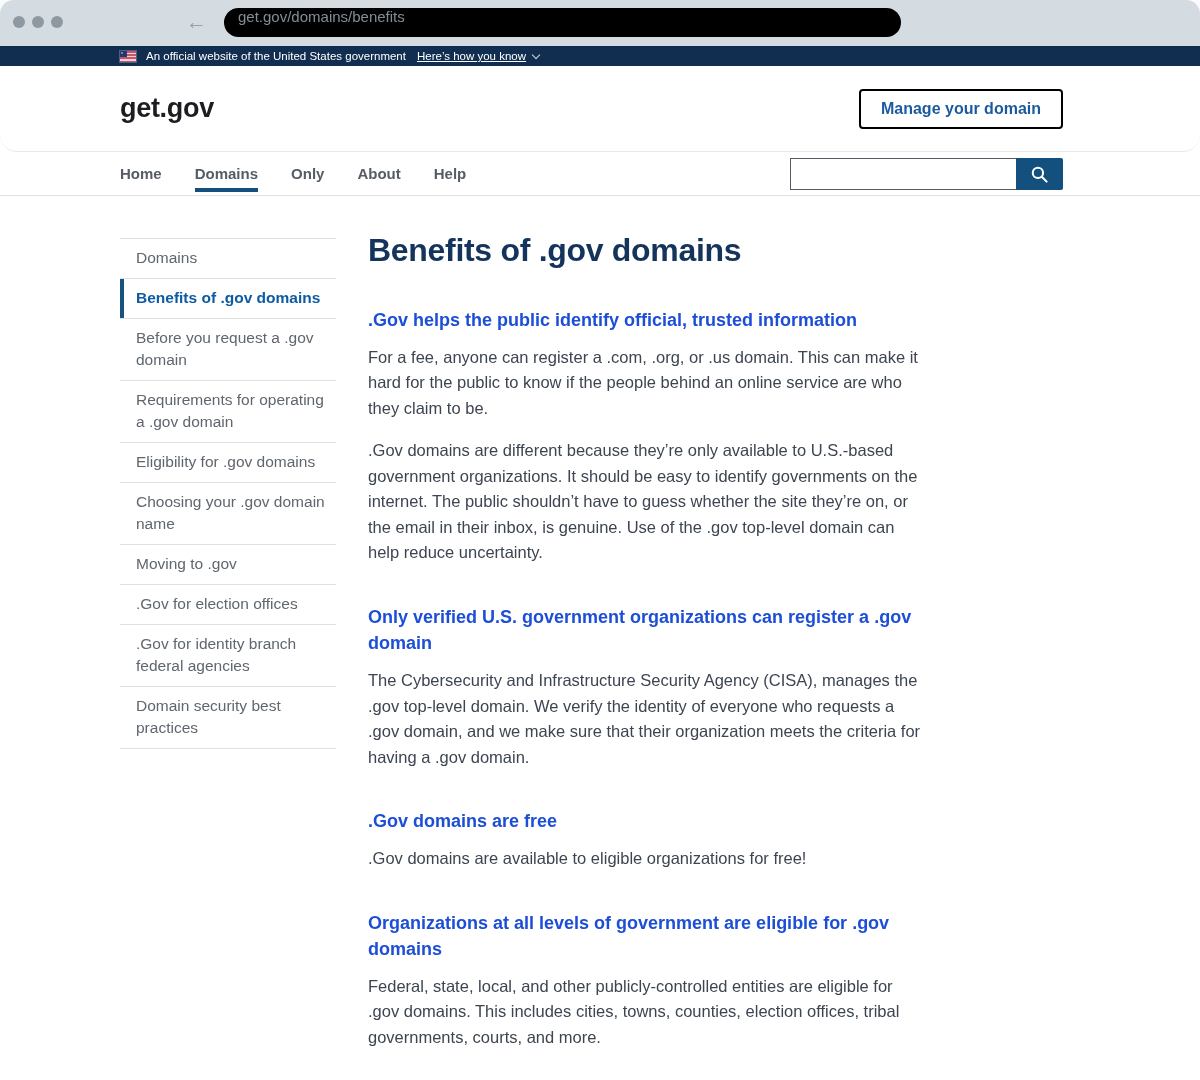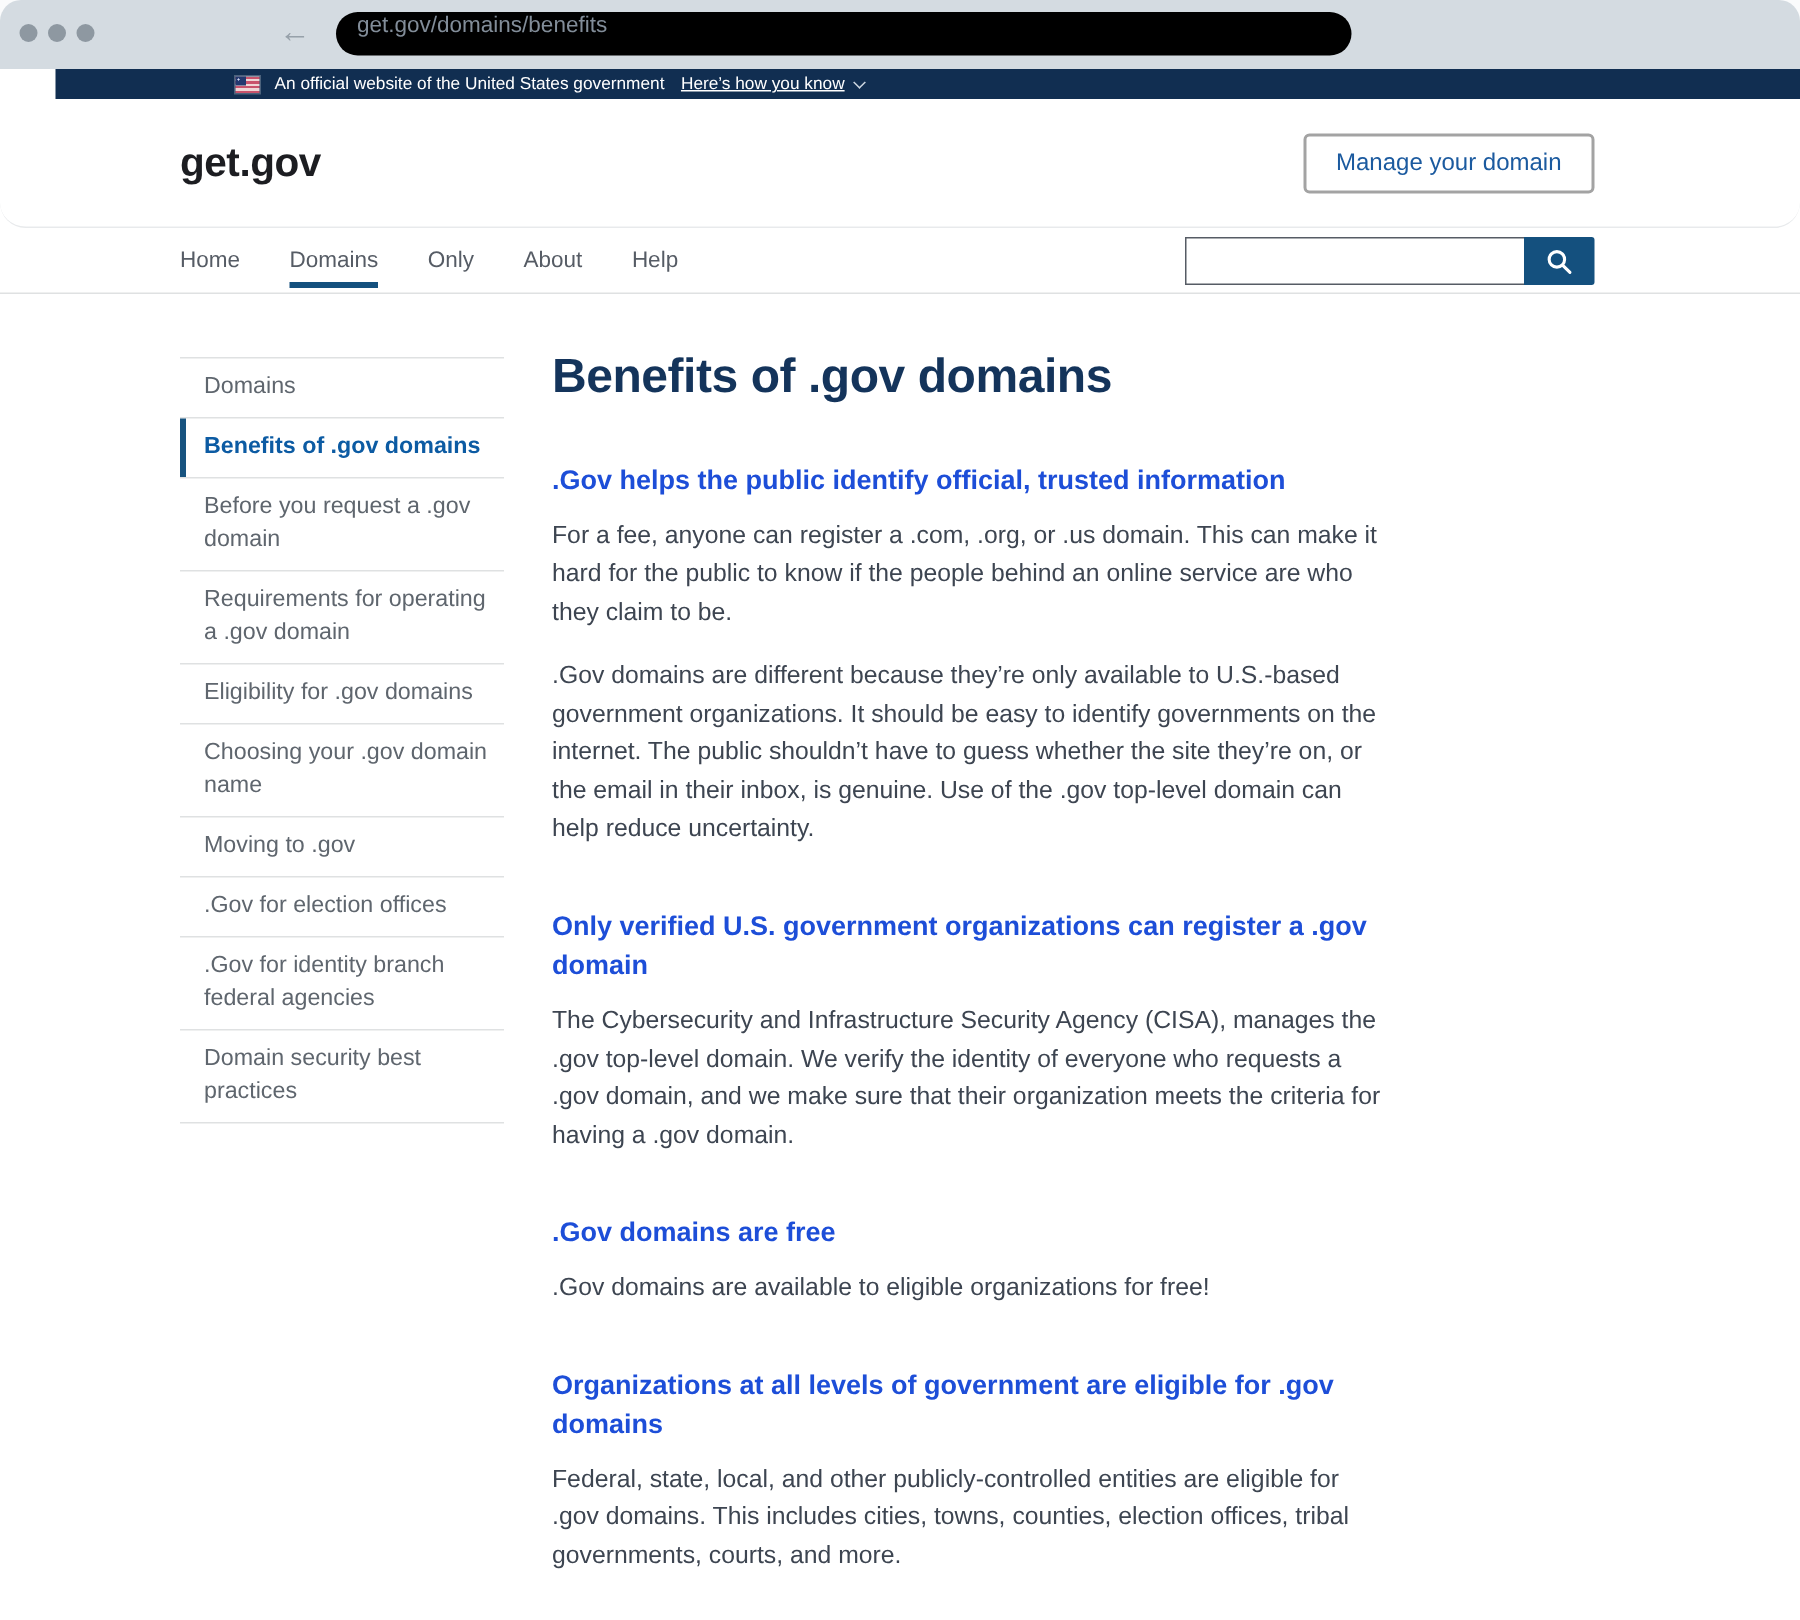--- a/index.html
+++ b/index.html
@@ -15,46 +15,46 @@
   .dot { width:12px; height:12px; border-radius:50%; background:#8e98a1; }
   .arrow { position:absolute; top:8px; font-size:21px; color:#97a1aa; line-height:28px; }
   .arrow.back { left:186px; }
   .arrow.fwd  { left:223px; }
   .urlbar { position:absolute; left:224px; top:8px; width:677px; height:29px;
     background:#000000; border-radius:15px; display:flex; align-items:flex-start;
     padding-left:14px; font-size:15px; color:#828d99; }
 
   
   .usa-banner { height:20px; background:#112e51; display:flex; align-items:center;
-    padding-left:120px; font-size:11.5px; color:#ffffff;margin-left:37px; }
+    padding-left:120px; font-size:11.5px; color:#ffffff; }
   .flag { position:relative; width:16px; height:11px; margin-right:10px; flex:0 0 auto;
     background:repeating-linear-gradient(180deg,#c9536c 0 1.6px,#efd6d6 1.6px 3.2px);
     outline:1px solid rgba(255,255,255,0.25); }
   .flag::after { content:""; position:absolute; left:0; top:0; width:7px; height:6px;
     background:#23386e radial-gradient(circle at 2px 2px, #cfd6ef 0.6px, transparent 0.8px); }
   .banner-btn { background:none; border:none; display:inline-flex; align-items:center;
     margin-left:11px; cursor:pointer; font-size:11.5px; color:#ffffff;
     font-family:inherit; }
   .banner-btn span.lbl { text-decoration:underline; }
   .chev { width:6px; height:6px; border-right:1.5px solid #cfd8e2; border-bottom:1.5px solid #cfd8e2;
     transform:rotate(45deg); margin-left:7px; margin-top:-3px; }
 
   
   .site-header { height:86px; display:flex; align-items:center; justify-content:space-between;
     padding:0 137px 0 120px; border-bottom:1px solid #e8eaec; background:#fff;border-radius:17px; }
   .logo { font-size:27px; font-weight:700; color:#1c1d21; letter-spacing:-0.3px; }
-  .manage-btn { background:#fff; border:2px solid #a3a3a3; border-radius:4px;
-    color:#1b5a9f; font-weight:400; font-size:16px; padding:9px 20px; cursor:pointer;
+  .manage-btn { background:#fff; border:2px solid #000000; border-radius:4px;
+    color:#1b5a9f; font-weight:700; font-size:16px; padding:9px 20px; cursor:pointer;
     font-family:inherit; }
 
   
   .nav-row { position:relative; height:44px; border-bottom:1px solid #dfe1e2; background:#fff;
     display:flex; align-items:stretch; padding-left:120px; }
   .nav-link { position:relative; display:flex; align-items:center; margin-right:33px;
-    font-size:15px; font-weight:400; color:#565c65; text-decoration:none; }
+    font-size:15px; font-weight:700; color:#565c65; text-decoration:none; }
   .nav-link.active::after { content:""; position:absolute; left:0; right:0; bottom:3px;
     height:4px; background:#14507e; }
   .search { position:absolute; right:137px; top:6px; display:flex; }
   .search input { width:226px; height:32px; border:1px solid #565c65; border-right:none;
     font-size:15px; padding:0 8px; outline:none; background:#fff; }
   .search-btn { width:47px; height:32px; background:#14507e; border:none; cursor:pointer;
     display:flex; align-items:center; justify-content:center; border-radius:0 2px 2px 0; }
 
   
   .content { display:flex; align-items:flex-start; padding:42px 0 0 120px; background:#fff; }

